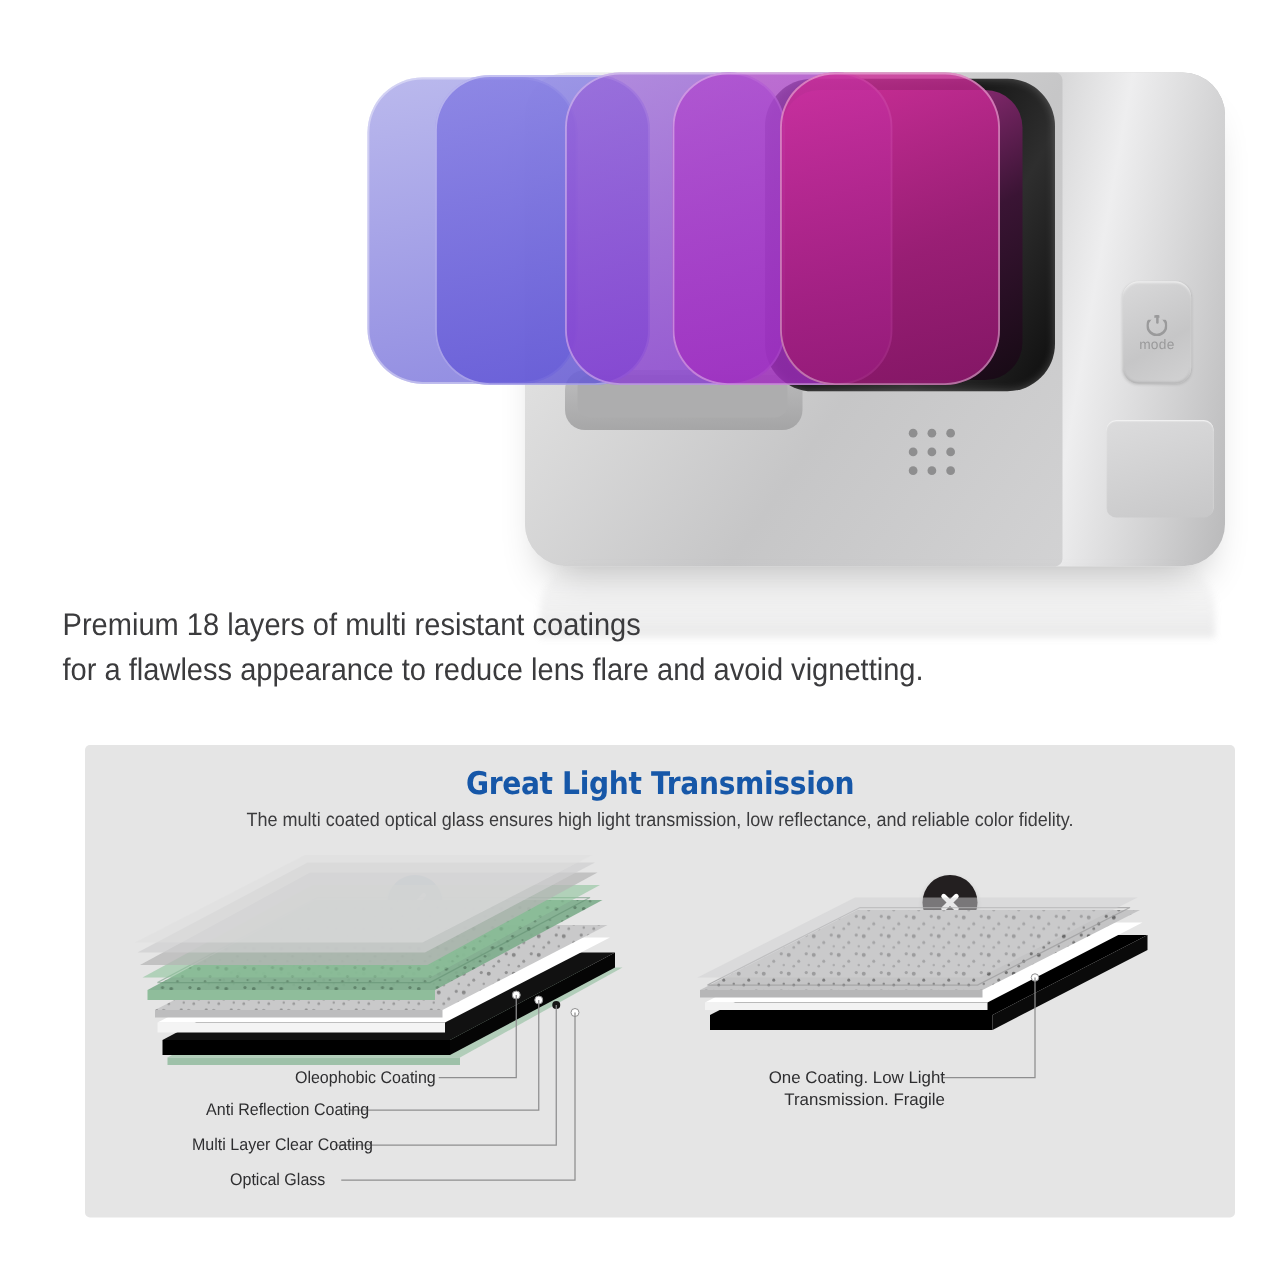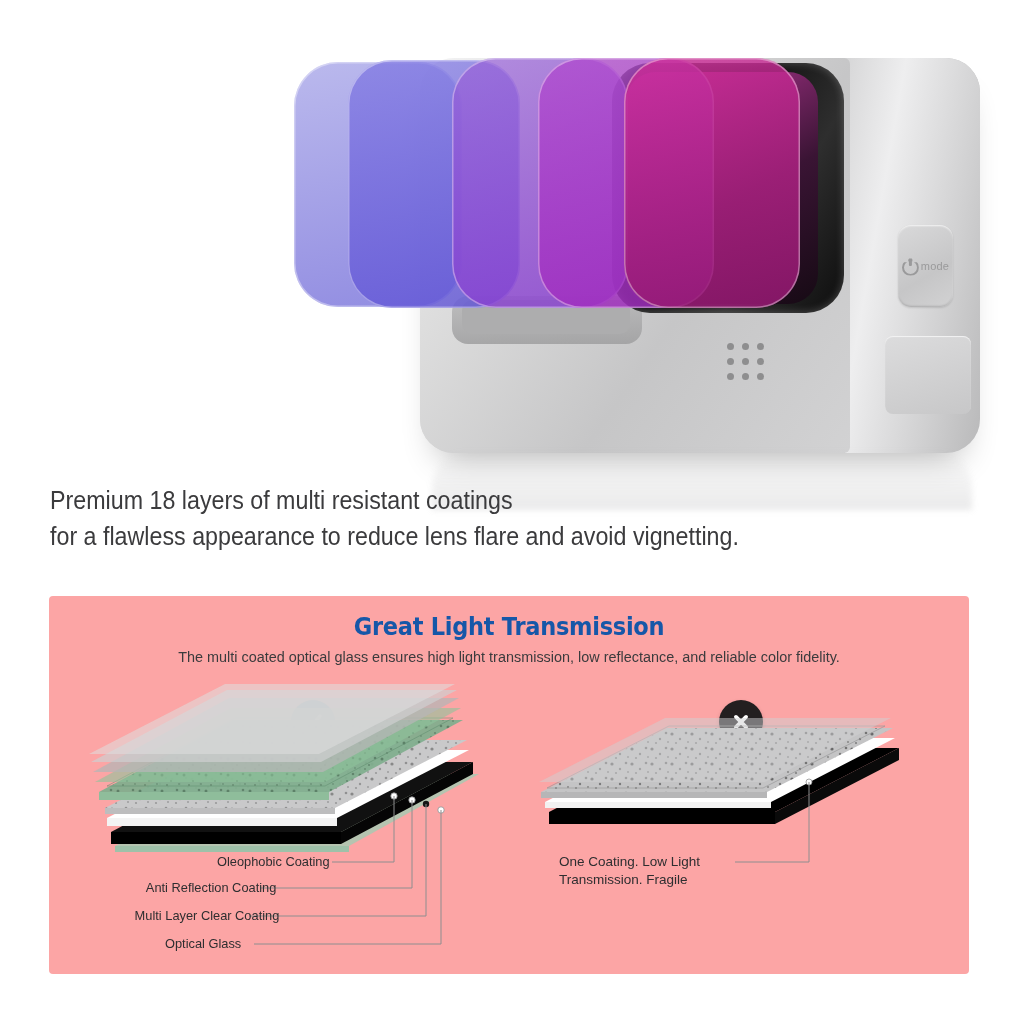--- a/index.html
+++ b/index.html
@@ -71,21 +71,21 @@
     position:absolute;left:727px;top:343px;width:40px;height:40px;
     display:grid;grid-template-columns:repeat(3,1fr);grid-template-rows:repeat(3,1fr);
     gap:5px;
   }
   .mic-grid i{display:block;width:7px;height:7px;border-radius:50%;background:#8e8e8f;}
   .mode-btn{
     position:absolute;left:898px;top:225px;width:55px;height:82px;
     border-radius:13px;
     background:linear-gradient(150deg,#d9d9da,#c6c6c7 60%,#d2d2d3);
     box-shadow:inset 0 1px 2px rgba(255,255,255,.8),inset 0 -1px 2px rgba(0,0,0,.18),0 1px 2px rgba(0,0,0,.12);
-    display:flex;align-items:center;justify-content:center;gap:2px;
+    display:flex;flex-direction:column;align-items:center;justify-content:center;gap:2px;
   }
   .pwr{
     width:17px;height:17px;border:2.2px solid #9a9a9b;border-radius:50%;
     position:relative;box-sizing:border-box;margin-top:2px;
     clip-path:polygon(0 22%,38% 22%,38% 0,62% 0,62% 22%,100% 22%,100% 100%,0 100%);
   }
   .pwr:before{
     content:"";position:absolute;left:50%;top:-5px;transform:translateX(-50%);
     width:2.2px;height:10px;background:#9a9a9b;border-radius:1px;
   }
@@ -136,22 +136,22 @@
     transform-origin:left center;
   }
   #subtext{
     position:absolute;left:50px;top:483px;width:900px;
     font-size:25px;line-height:1.42;color:#3b3b3d;
     transform:scaleX(.93);transform-origin:left top;
   }
 
   
   #panel{
-    position:absolute;left:49px;top:596px;width:920px;height:378px;
-    background:#fca5a5;border-radius:4px;
+    position:absolute;left:68px;top:596px;width:920px;height:378px;
+    background:#e5e5e5;border-radius:4px;
   }
   #panel-title{
     position:absolute;left:0;top:16px;width:920px;text-align:center;
     font-family:"DejaVu Sans", sans-serif;
     font-weight:bold;font-size:25px;color:#1657a8;letter-spacing:-.3px;
     transform:scaleX(.9);
   }
   #panel-sub{
     position:absolute;left:0;top:52px;width:920px;text-align:center;
     font-size:15.5px;color:#3b3b3d;
@@ -164,21 +164,21 @@
     display:flex;align-items:center;justify-content:center;
     box-shadow:0 2px 4px rgba(0,0,0,.18);
   }
   #badge-good{left:242px;top:104px;background:#1057a0;}
   #badge-bad{left:670px;top:104px;background:#231f20;}
   .badge svg{display:block;}
   .lbl{
     position:absolute;font-size:13.5px;color:#2e2e30;white-space:nowrap;
     transform:scaleX(.95);transform-origin:right center;
   }
-  .lbl.r{text-align:left;line-height:1.35;transform:none;white-space:normal;}
+  .lbl.r{text-align:right;line-height:1.35;transform:none;white-space:normal;}
   svg.leaders{position:absolute;left:0;top:0;width:920px;height:378px;overflow:visible;pointer-events:none;}
 </style>
 </head>
 <body>
 
 <section id="hero">
 
   <div class="cam-wrap">
     <div class="cam-body"></div>
     <div class="cam-right-face"></div>

